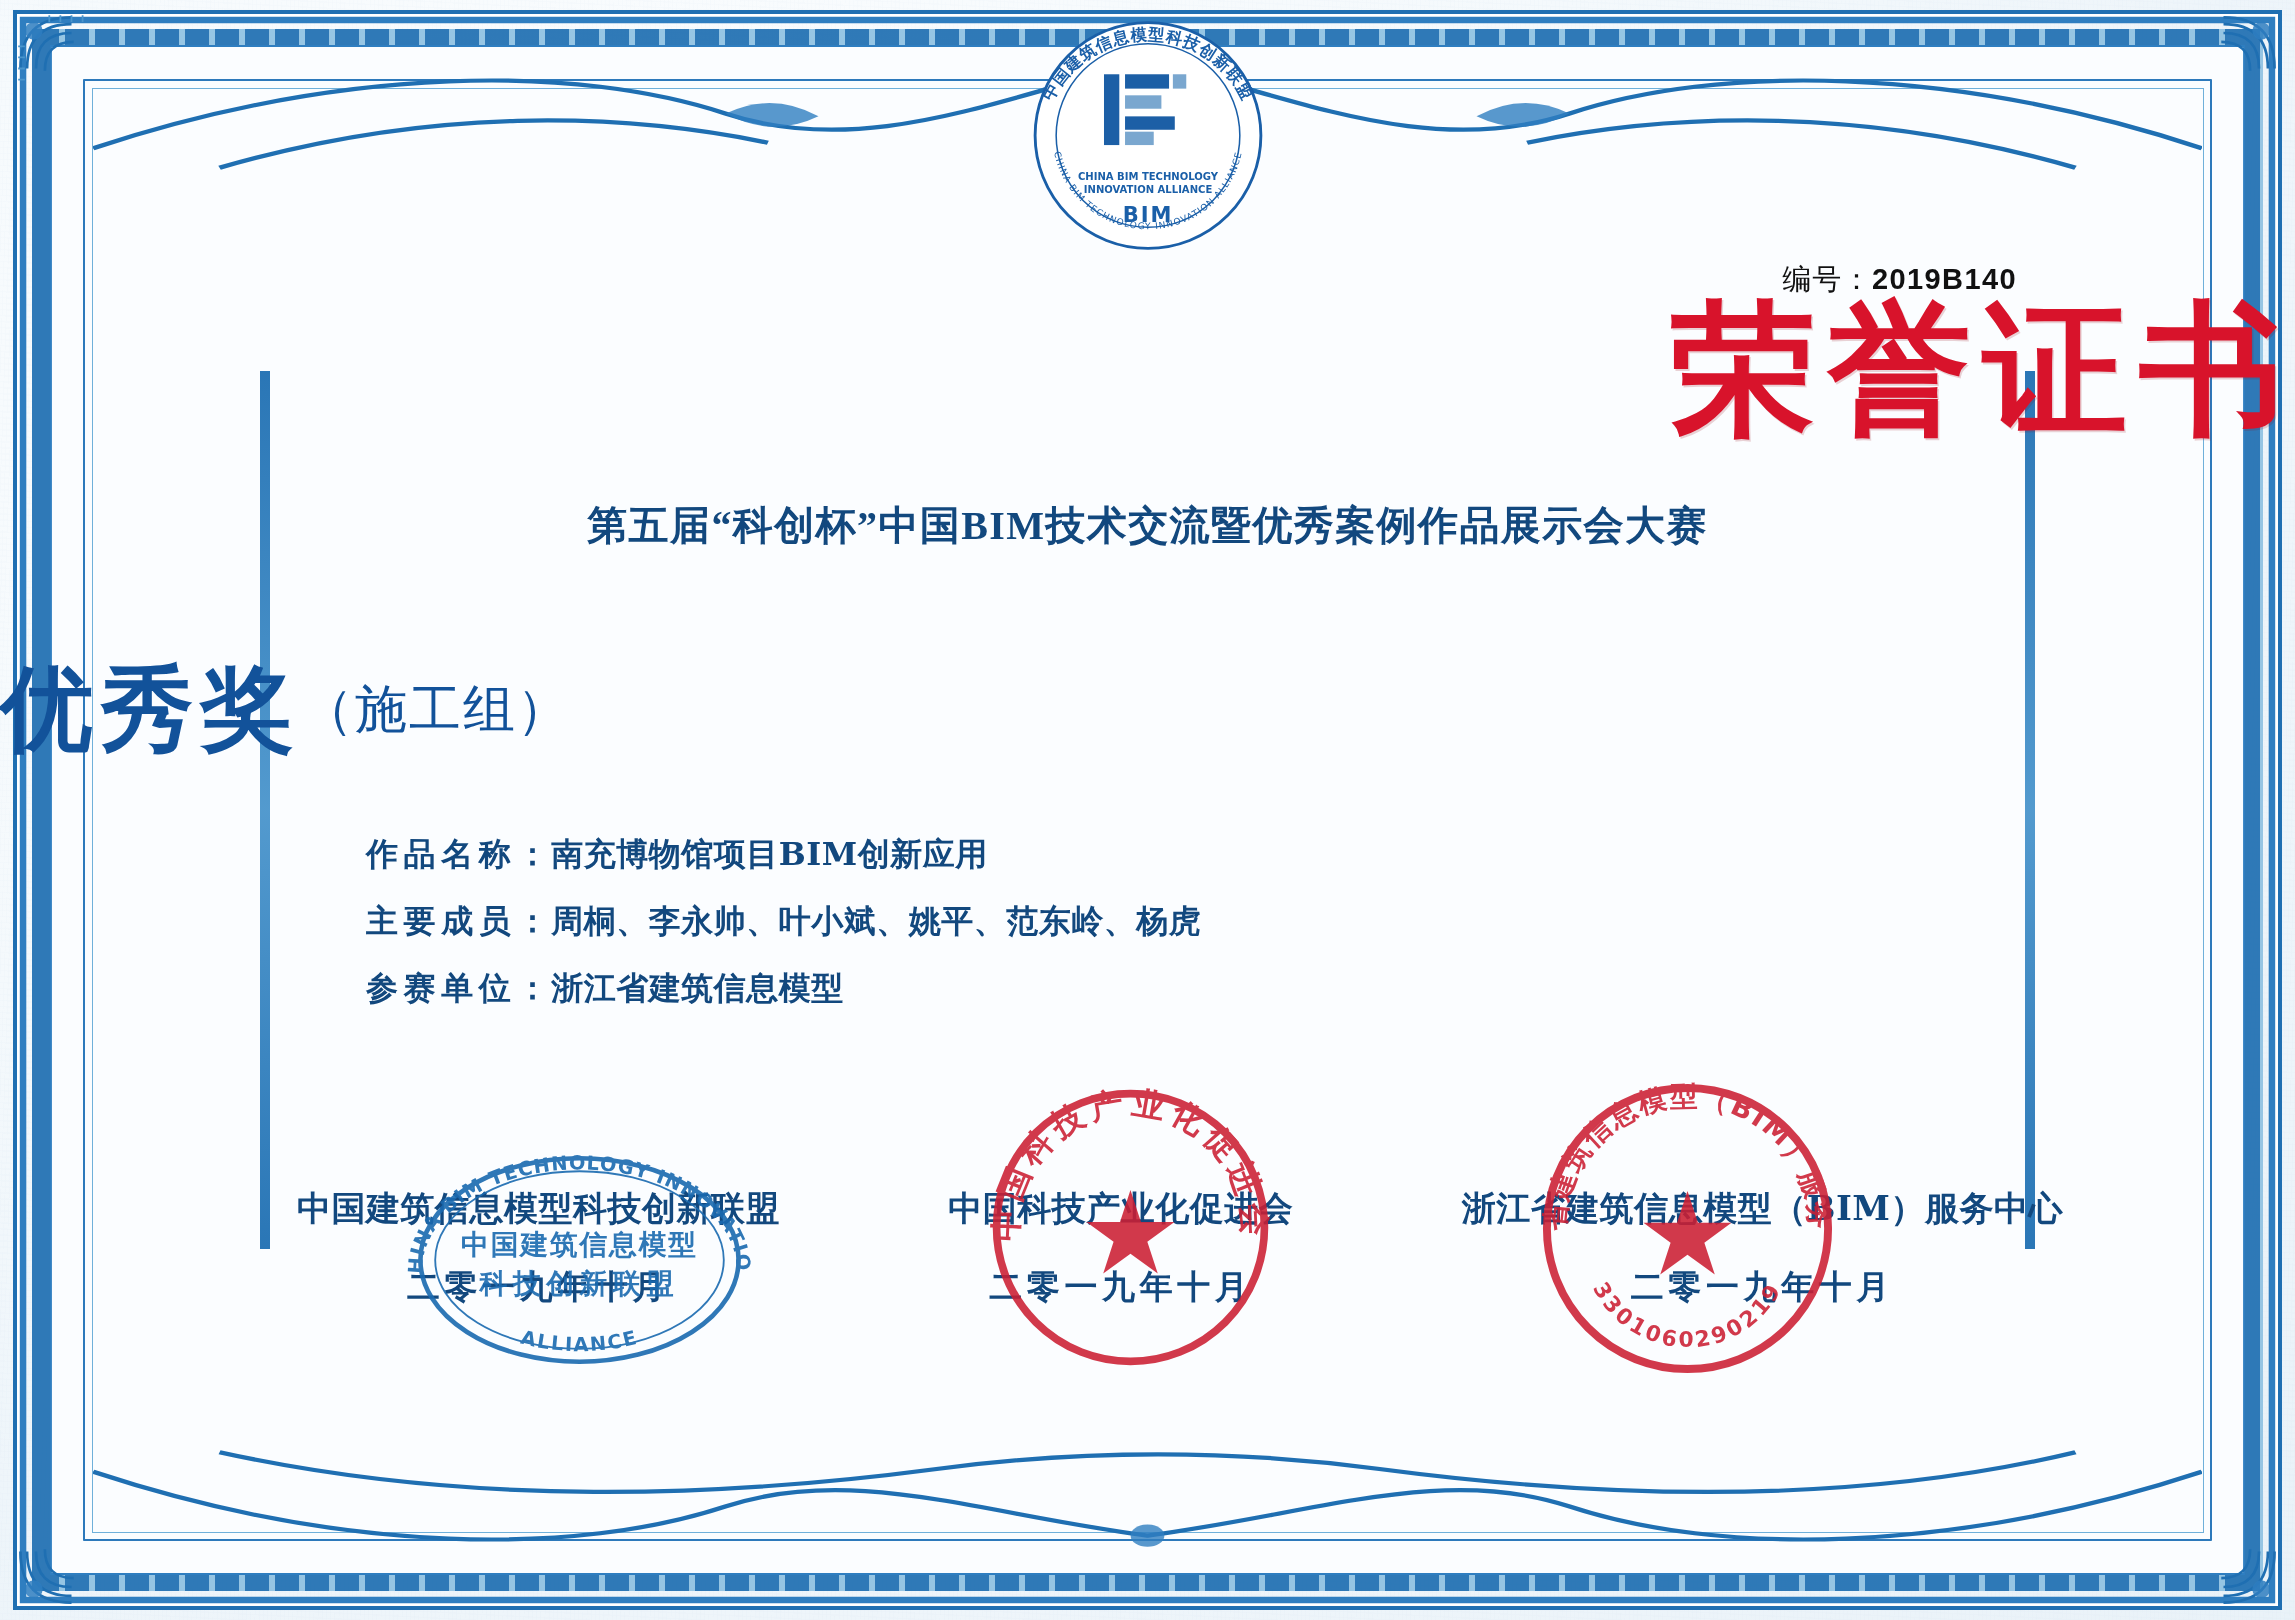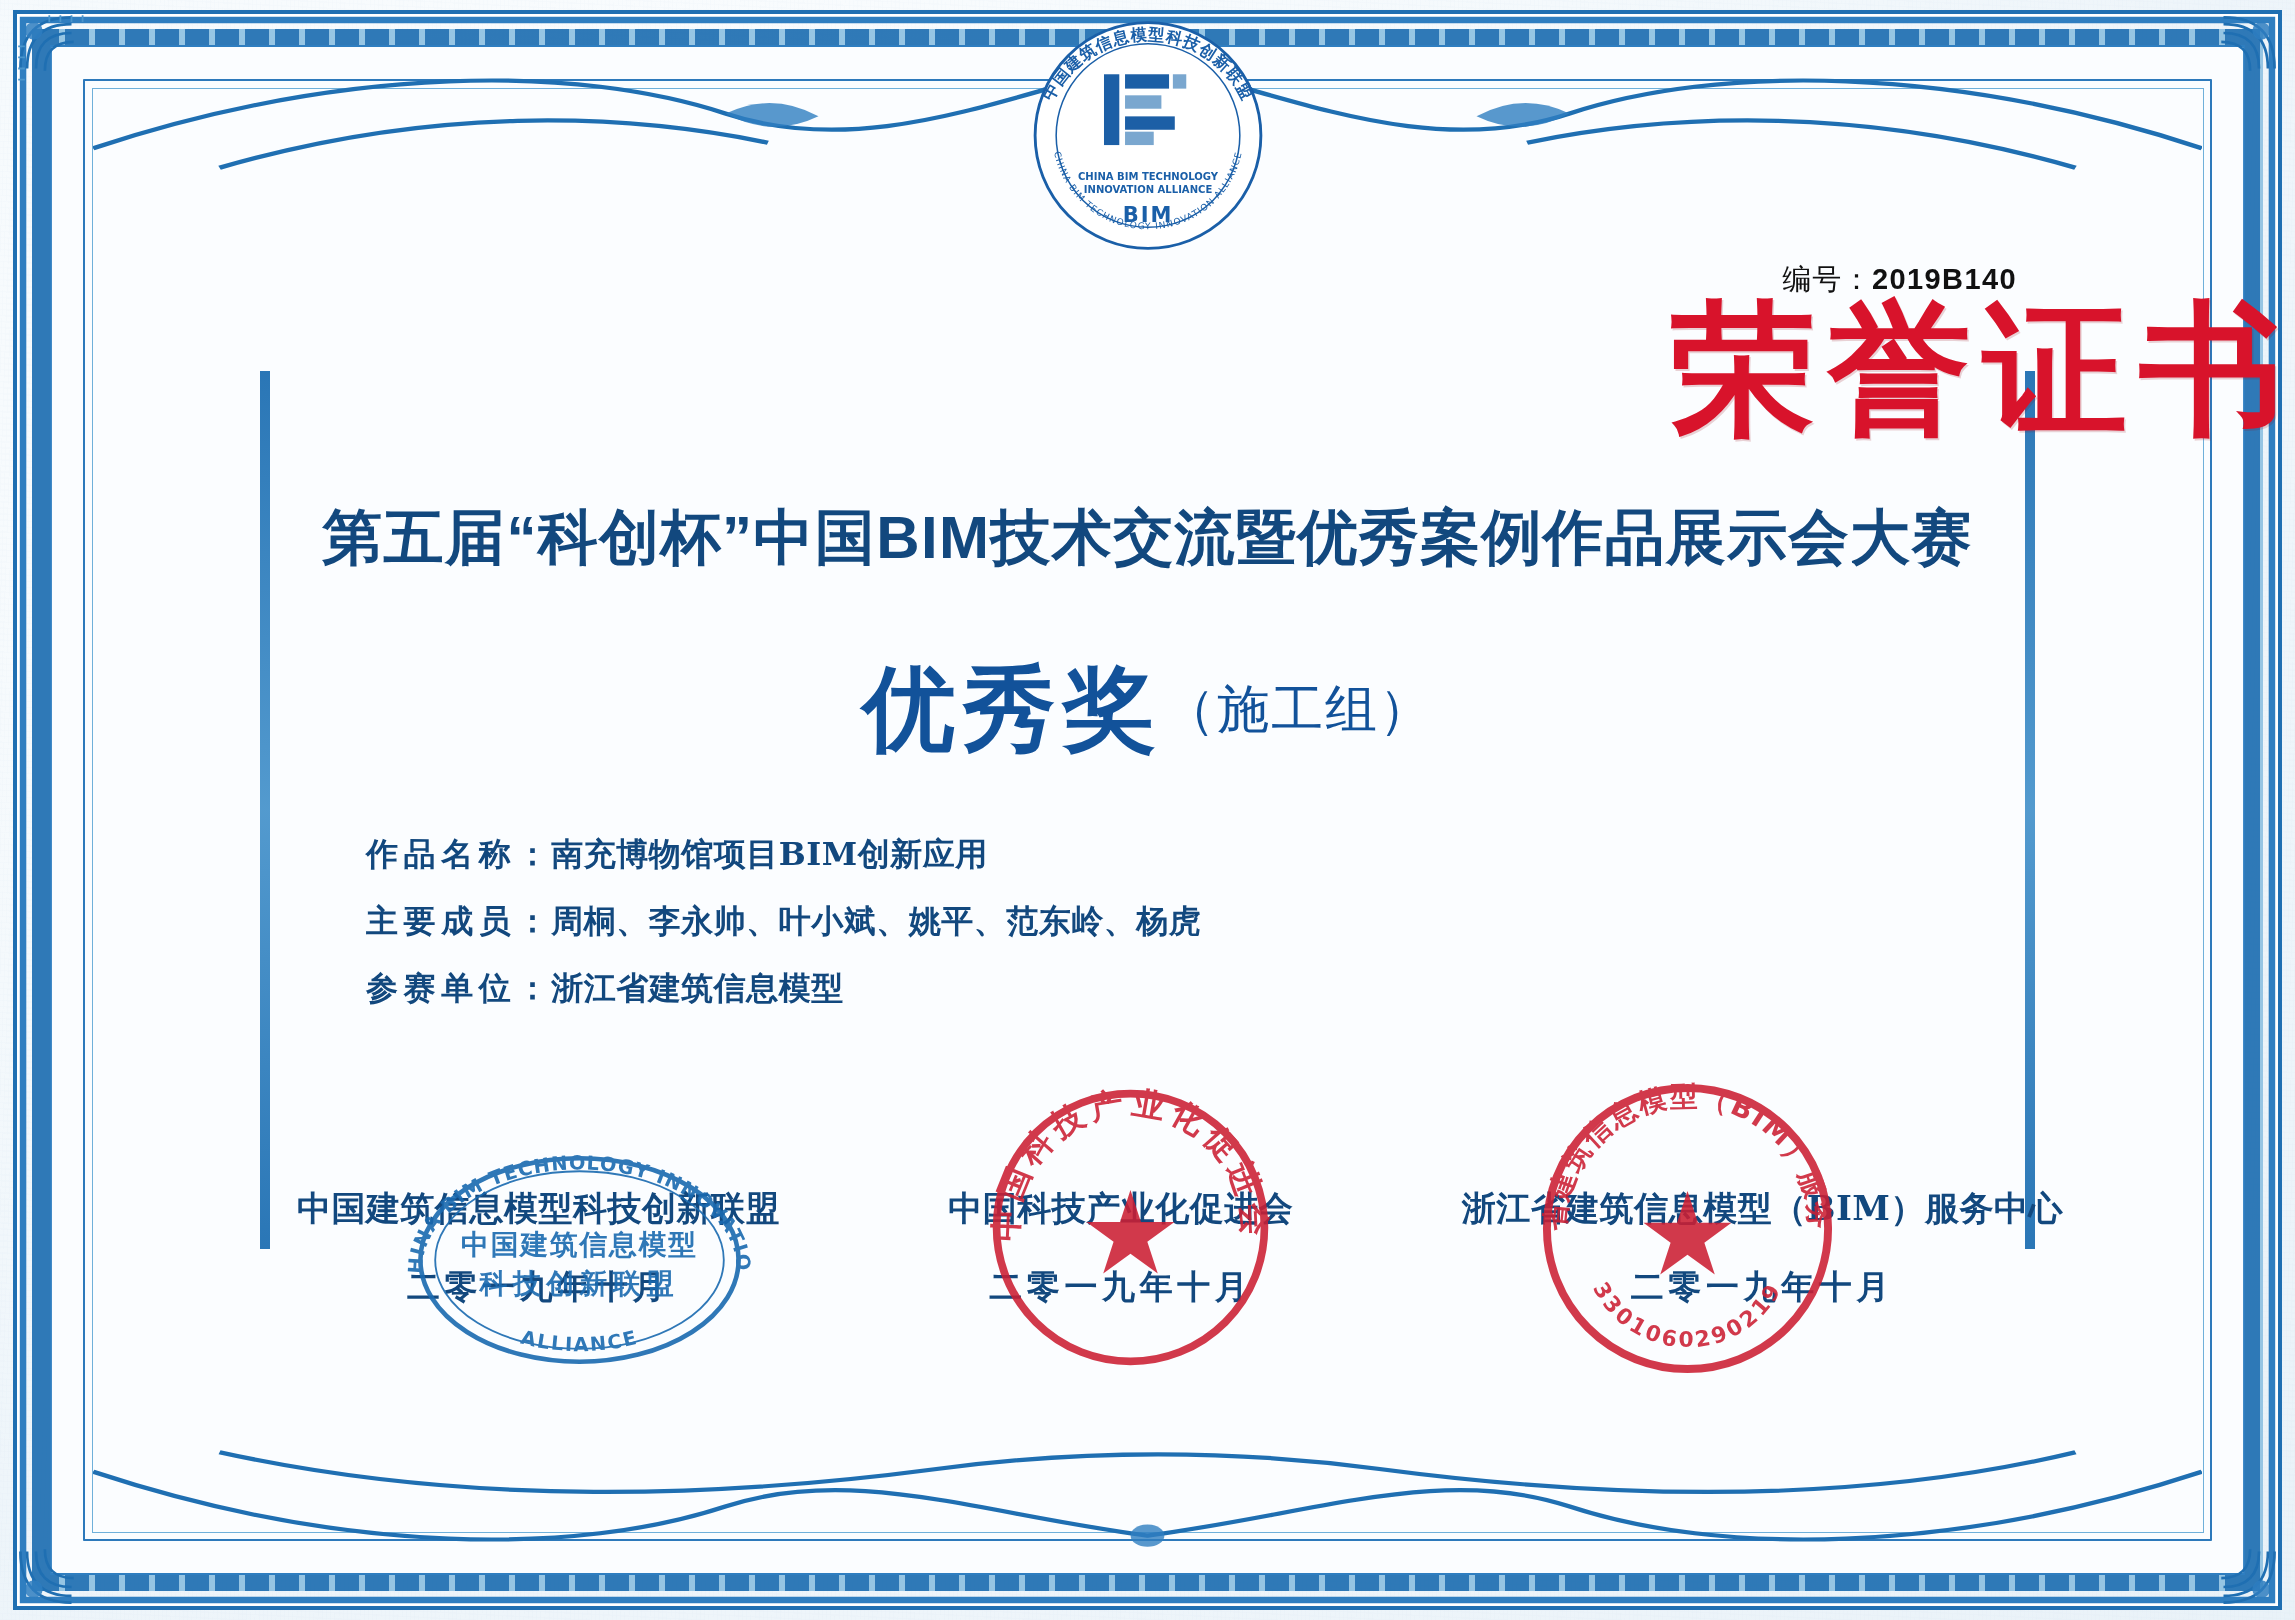--- a/index.html
+++ b/index.html
@@ -160,33 +160,33 @@
     font-family: "DejaVu Serif", serif;
     font-weight: 700;
     text-shadow: 1.4px 1.9px 0 rgba(150,10,24,.18);
   }
 
   .sub-title {
     position: absolute;
     left: 0; right: 0;
     top: 498px;
     text-align: center;
-    font-size: 60px;
+    font-size: 40px;
     letter-spacing: 1.4px;
     color: #12487e;
     font-weight: 700;
-    font-family: Liberation Sans, sans-serif;
+    font-family: Liberation Serif, serif;
     white-space: nowrap;
   }
 
   .award {
     position: absolute;
     left: 0; right: 0;
     top: 647px;
-    text-align: center;
+    text-align: left;
     color: #12529a;
     font-family: Liberation Sans, sans-serif;
     white-space: nowrap;
   }
   .award .big {
     font-size: 93px;
     font-weight: 700;
     letter-spacing: 7.4px;
     vertical-align: middle;
   }

